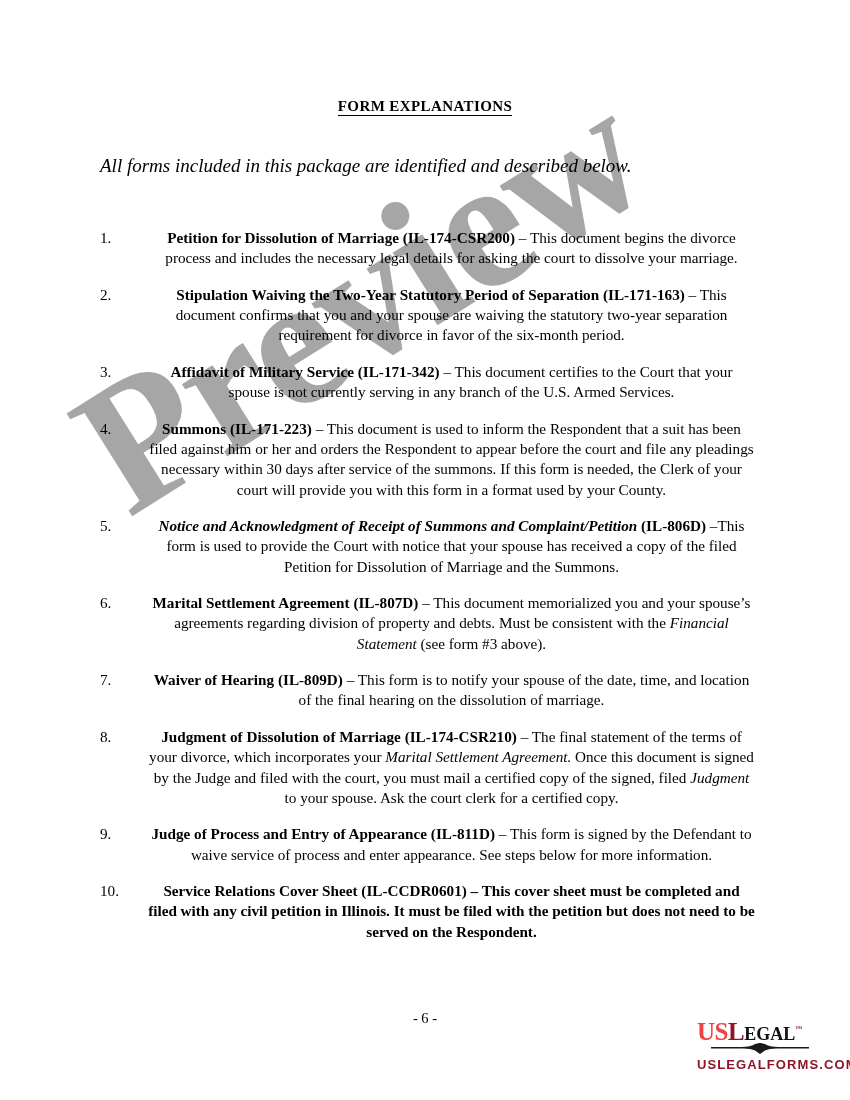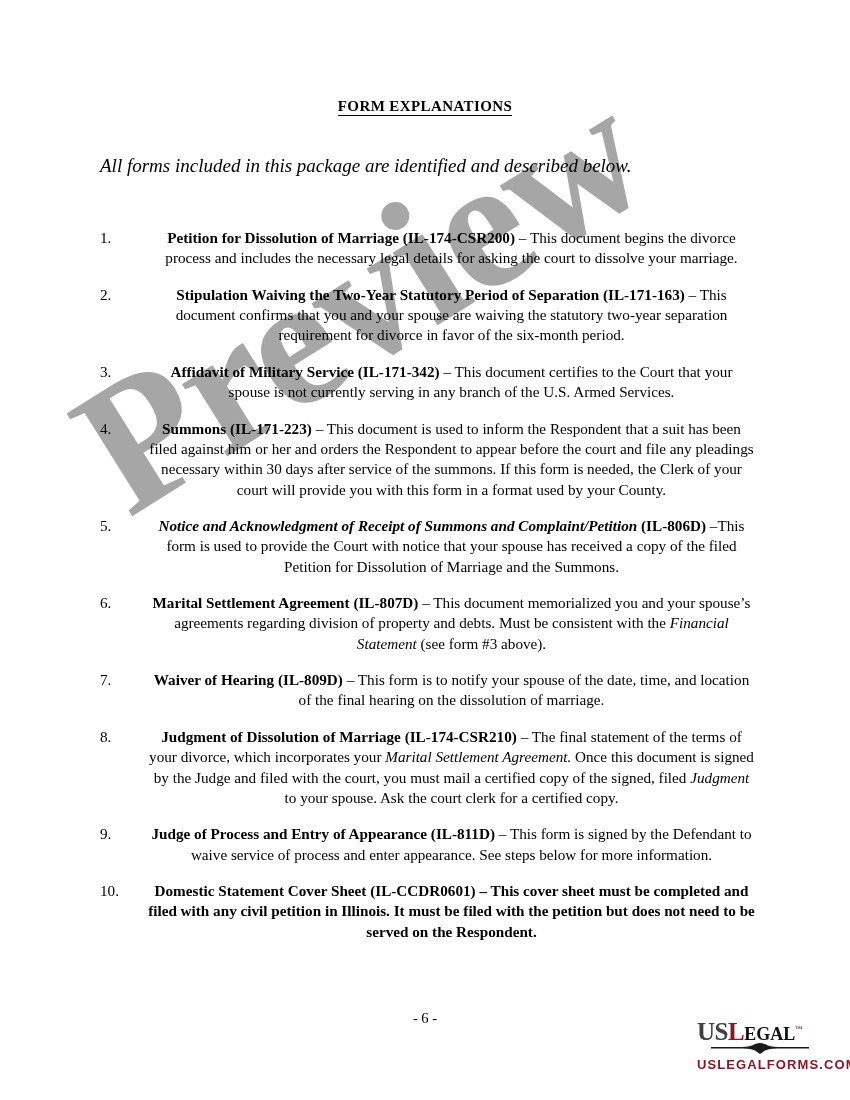--- a/index.html
+++ b/index.html
@@ -131,21 +131,21 @@
     left: 0;
     top: 0;
     width: 126px;
     font-family: "Liberation Serif", "DejaVu Serif", serif;
     font-weight: bold;
     font-size: 25px;
     line-height: 1;
     letter-spacing: -0.5px;
     white-space: nowrap;
   }
-  .logo-us { color: #404040; }
+  .logo-us { color: #ef4444; }
   .logo-l { color: #8f1526; }
   .logo-egal {
     color: #111111;
     font-size: 18px;
     letter-spacing: 0px;
   }
   .logo-tm {
     color: #8f1526;
     font-size: 7px;
     vertical-align: super;
@@ -231,21 +231,21 @@
         <div class="item-body"><b>Judgment of Dissolution of Marriage (IL-174-CSR210)</b><span> – The final statement of the terms of your divorce, which incorporates your </span><i>Marital Settlement Agreement.</i><span>  Once this document is signed by the Judge and filed with the court, you must mail a certified copy of the signed, filed </span><i>Judgment</i><span> to your spouse.  Ask the court clerk for a certified copy.</span></div>
       </div>
 
       <div class="item">
         <div class="item-num">9.</div>
         <div class="item-body"><b>Judge of Process and Entry of Appearance (IL-811D)</b><span> – This form is signed by the Defendant to waive service of process and enter appearance. See steps below for more information.</span></div>
       </div>
 
       <div class="item all-bold">
         <div class="item-num">10.</div>
-        <div class="item-body"><b>Domestic Statement Cover Sheet (IL-CCDR0601)</b><span> – This cover sheet must be completed and filed with any civil petition in Illinois.  It must be filed with the petition but does not need to be served on the Respondent.</span></div>
+        <div class="item-body"><b>Service Relations Cover Sheet (IL-CCDR0601)</b><span> – This cover sheet must be completed and filed with any civil petition in Illinois.  It must be filed with the petition but does not need to be served on the Respondent.</span></div>
       </div>
 
     </div>
 
     <div class="page-number">- 6 -</div>
 
     <div class="logo">
       <div class="logo-wordmark"><span class="logo-us">US</span><span class="logo-l">L</span><span class="logo-egal">EGAL</span><span class="logo-tm">™</span></div>
       <svg class="logo-wing" viewBox="0 0 98 13">
         <path d="M0 4 L30 4 Q40 4 44 1 L49 0 L54 1 Q58 4 68 4 L98 4 L98 5.4 L66 5.4 Q58 5.4 54 7.5 L49 11 L44 7.5 Q40 5.4 32 5.4 L0 5.4 Z" fill="#1a1a1a"></path>

